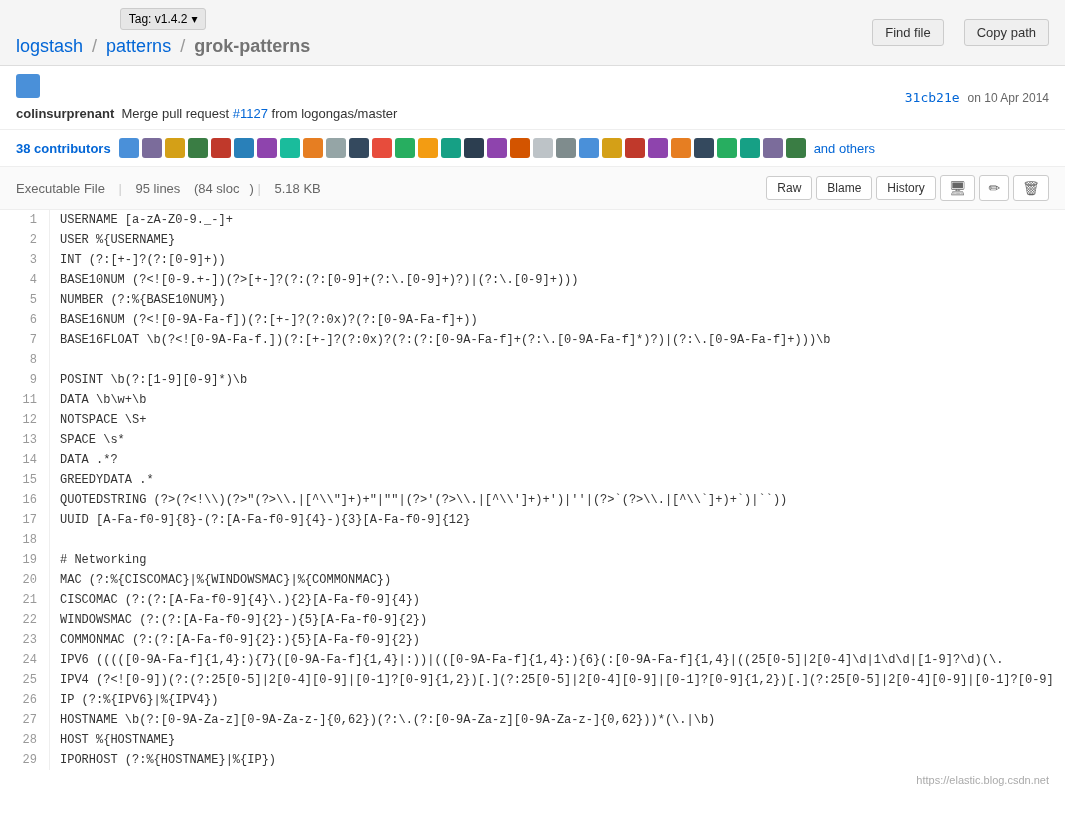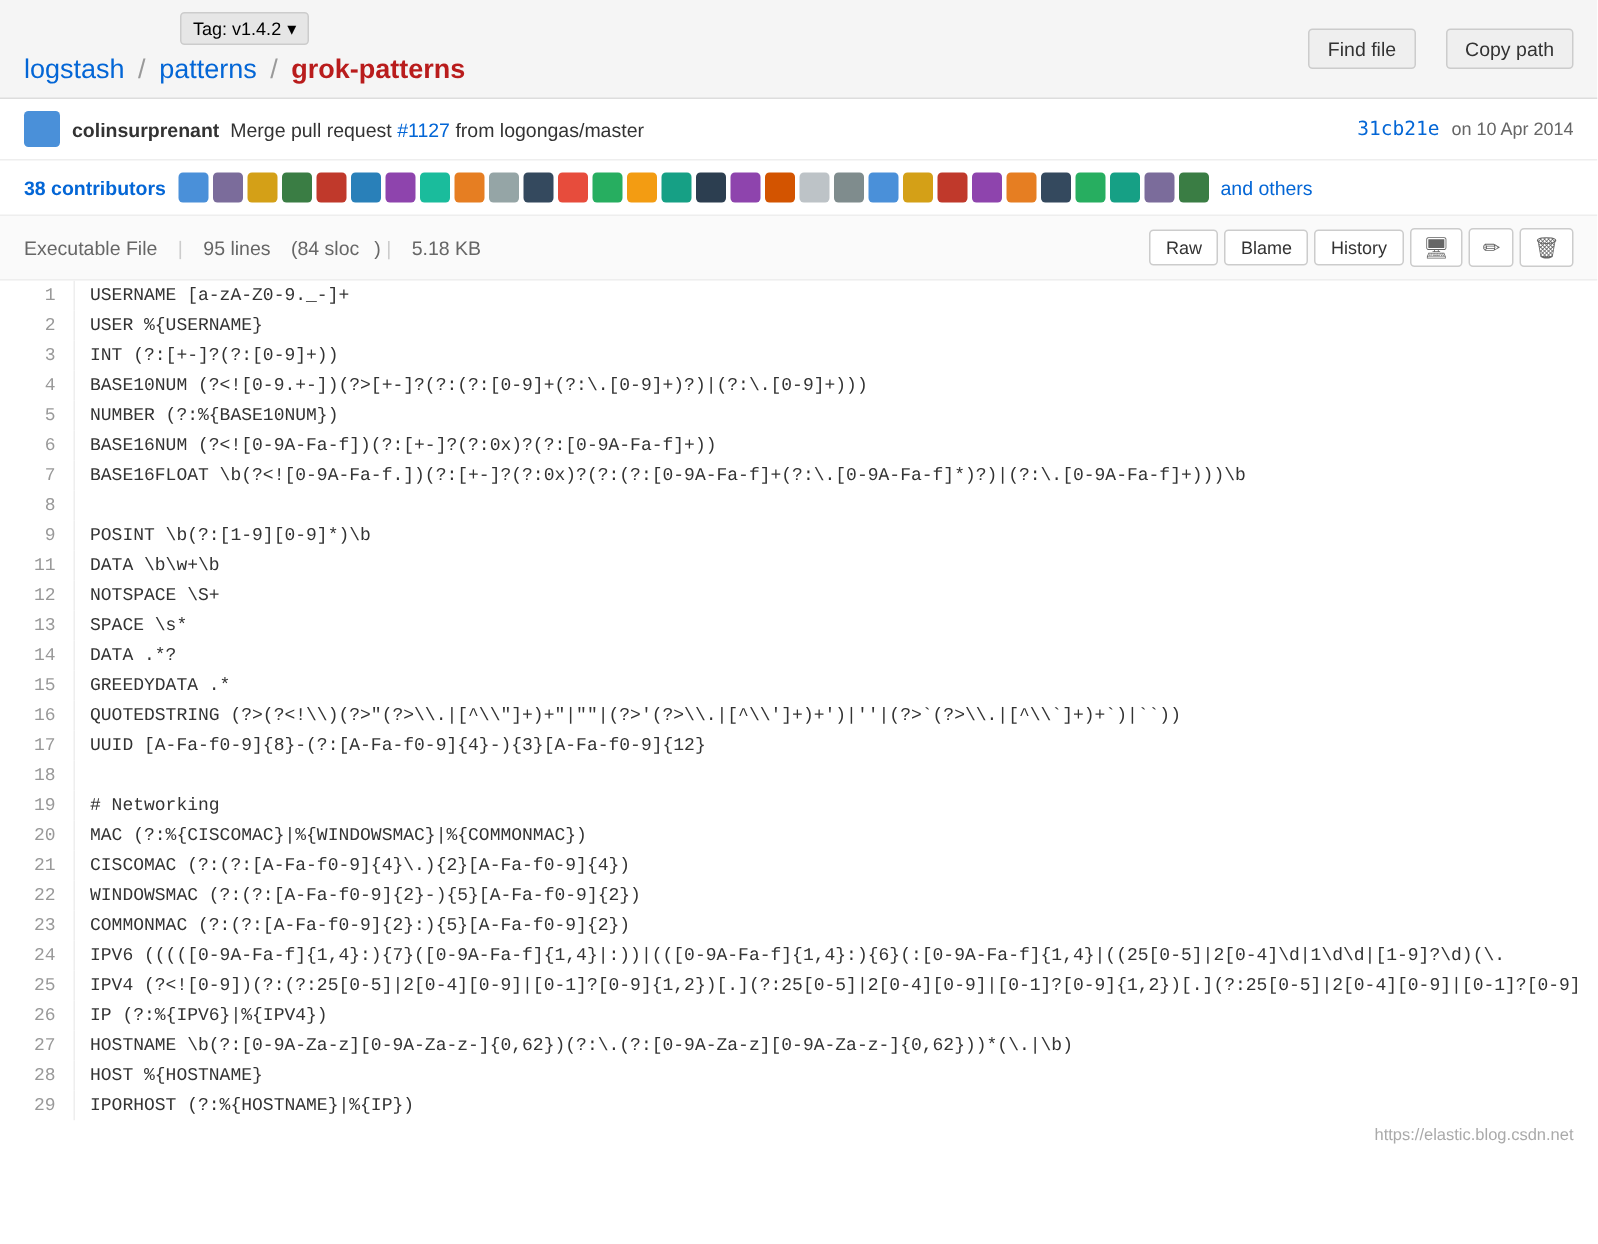--- a/index.html
+++ b/index.html
@@ -30,41 +30,41 @@
       display: flex;
       align-items: center;
       gap: 4px;
     }
     .breadcrumb {
       font-size: 18px;
       font-weight: 400;
     }
     .breadcrumb a { color: #0366d6; text-decoration: none; }
     .breadcrumb .sep { color: #999; margin: 0 4px; }
-    .breadcrumb .current { color: #b91c1c; font-weight: 600; }
+    .breadcrumb .current { color: #737373; font-weight: 600; }
     .header-buttons { display: flex; gap: 20px; }
     .btn {
       padding: 5px 12px;
       font-size: 13px;
       border: 1px solid #ccc;
       border-radius: 3px;
       background: #efefef;
       cursor: pointer;
       color: #333;
     }
 
     
     .commit-bar {
       display: flex;
       align-items: center;
       justify-content: space-between;
       padding: 8px 16px;
       border-bottom: 1px solid #eee;
     }
-    .commit-left { display: flex; align-items: center; gap: 8px; }
+    .commit-left { display: flex; gap: 8px; flex-direction: column; }
     .avatar-large {
       width: 24px; height: 24px; border-radius: 3px;
       background: #6e7680;
       display: inline-block;
     }
     .commit-message { font-size: 13px; color: #333; }
     .commit-link { color: #0366d6; text-decoration: none; }
     .commit-right { font-size: 12px; color: #666; display: flex; align-items: center; gap: 8px; text-align: right; }
     .commit-hash { color: #0366d6; text-decoration: none; font-family: monospace; font-size: 13px; }
 

